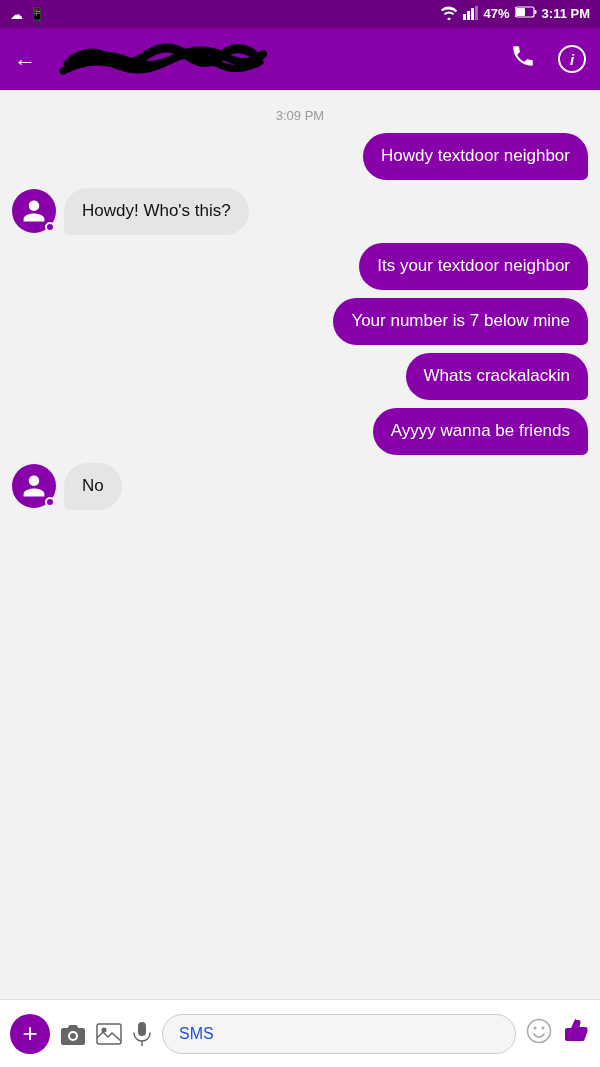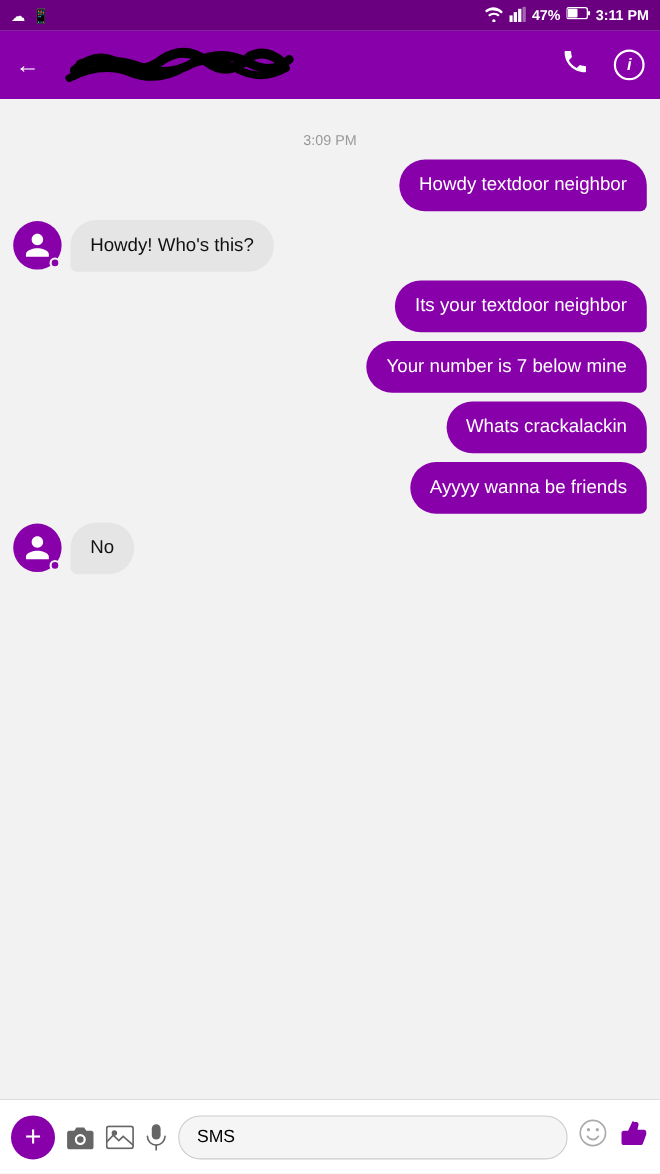--- a/index.html
+++ b/index.html
@@ -71,21 +71,21 @@
       display: flex;
       flex-direction: column;
       gap: 6px;
       overflow-y: auto;
     }
 
     .timestamp-label {
       text-align: center;
       color: #999;
       font-size: 13px;
-      margin: 14px 0 4px;
+      margin: 2px 0 4px;
     }
 
     
     .msg-row {
       display: flex;
       align-items: flex-end;
       gap: 8px;
       margin-bottom: 2px;
     }
     .msg-row.sent {
@@ -311,21 +311,21 @@
     </svg>
   </span>
   <span class="icon-btn">
     <svg width="20" height="26" viewBox="0 0 20 26" fill="#666">
       <rect x="6" y="1" width="8" height="14" rx="4"></rect>
       <path d="M2 12a8 8 0 0 0 16 0" stroke="#666" stroke-width="1.5" fill="none" stroke-linecap="round"></path>
       <line x1="10" y1="20" x2="10" y2="25" stroke="#666" stroke-width="1.5"></line>
     </svg>
   </span>
   <div class="sms-input">
-    <span style="color:#000000;font-size:16px;">SMS</span>
+    <span style="color:#1d4ed8;font-size:16px;">SMS</span>
   </div>
   <span class="emoji-btn">
     <svg width="26" height="26" viewBox="0 0 26 26" fill="none">
       <circle cx="13" cy="13" r="11.5" stroke="#aaa" stroke-width="1.5"></circle>
       <circle cx="9" cy="10" r="1.5" fill="#aaa"></circle>
       <circle cx="17" cy="10" r="1.5" fill="#aaa"></circle>
       <path d="M8 16s2 3 5 3 5-3 5-3" stroke="#aaa" stroke-width="1.5" stroke-linecap="round" fill="none"></path>
     </svg>
   </span>
   <span class="thumb-btn">

